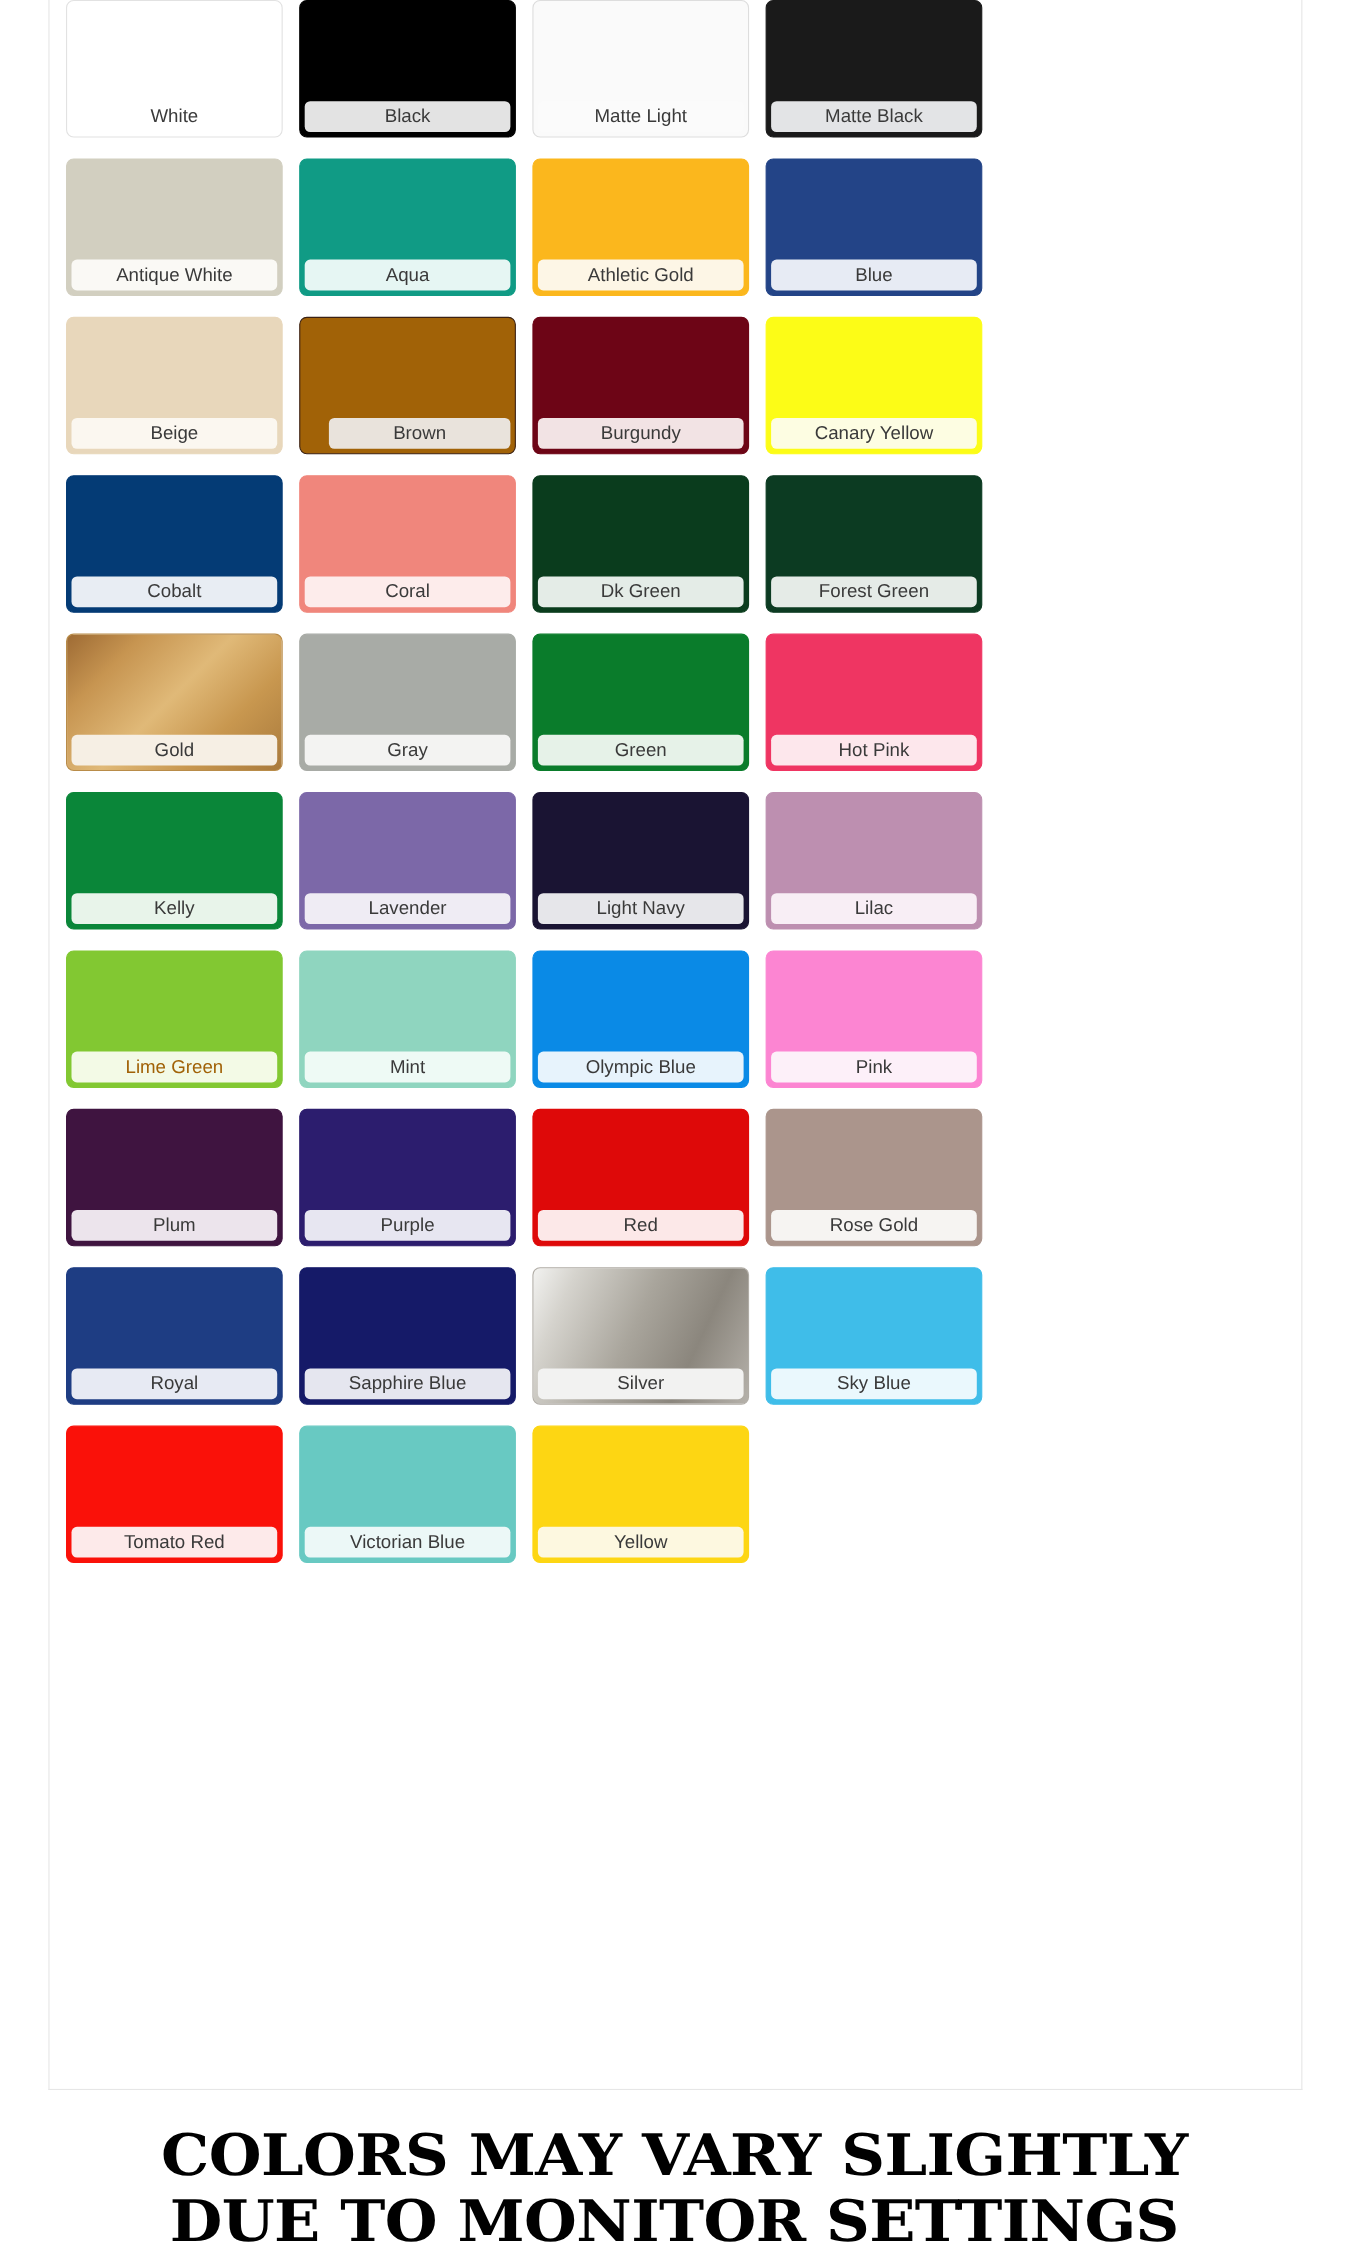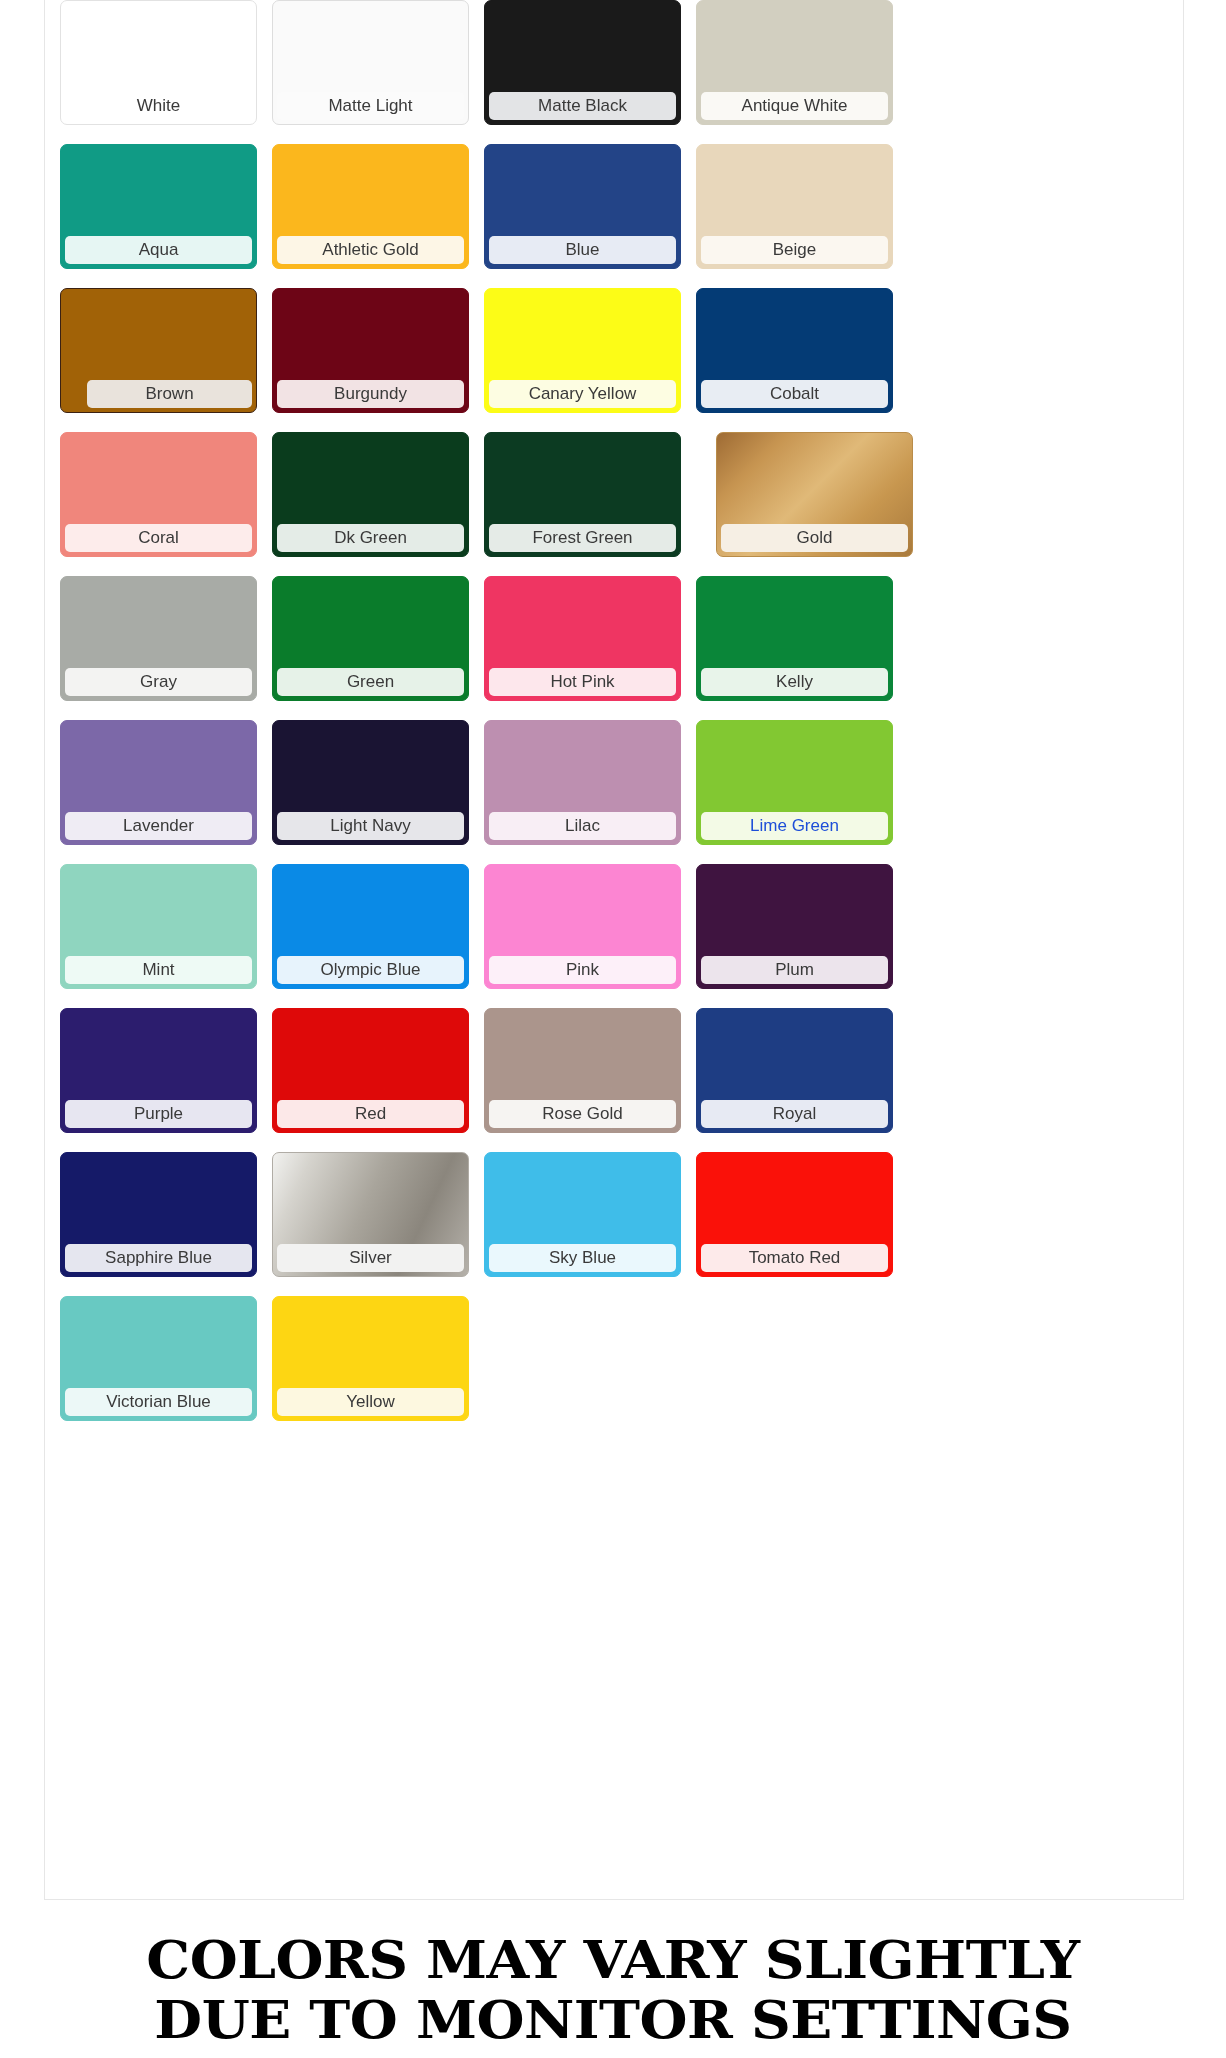--- a/index.html
+++ b/index.html
@@ -100,20 +100,23 @@
 <body>
 
 <div id="page">
 
   <div id="chart-frame"></div>
 
   <div id="swatch-grid">
       <div class="swatch" style="background-color: rgb(255, 255, 255); border: 1px solid rgb(226, 226, 226);">
         <span class="swatch-label" style="background-color: rgb(255, 255, 255); color: rgb(58, 58, 58);">White</span>
       </div>
+      <div class="swatch" style="background-color: rgb(0, 0, 0); border: 1px solid rgb(0, 0, 0);">
+        <span class="swatch-label" style="background-color: rgb(227, 227, 227); color: rgb(58, 58, 58);">Black</span>
+      </div>
       <div class="swatch" style="background-color: rgb(250, 250, 250); border: 1px solid rgb(221, 221, 221);">
         <span class="swatch-label" style="background-color: rgb(251, 251, 251); color: rgb(58, 58, 58);">Matte Light</span>
       </div>
       <div class="swatch" style="background-color: rgb(26, 26, 26); border: 1px solid rgb(26, 26, 26);">
         <span class="swatch-label" style="background-color: rgb(227, 228, 230); color: rgb(58, 58, 58);">Matte Black</span>
       </div>
       <div class="swatch" style="background-color: rgb(210, 207, 192); border: 1px solid rgb(210, 207, 192);">
         <span class="swatch-label" style="background-color: rgb(250, 249, 245); color: rgb(58, 58, 58);">Antique White</span>
       </div>
       <div class="swatch" style="background-color: rgb(16, 155, 133); border: 1px solid rgb(16, 155, 133);">
@@ -142,21 +145,21 @@
       </div>
       <div class="swatch" style="background-color: rgb(240, 134, 124); border: 1px solid rgb(240, 134, 124);">
         <span class="swatch-label" style="background-color: rgb(253, 236, 235); color: rgb(58, 58, 58);">Coral</span>
       </div>
       <div class="swatch" style="background-color: rgb(10, 60, 29); border: 1px solid rgb(10, 60, 29);">
         <span class="swatch-label" style="background-color: rgb(228, 236, 231); color: rgb(58, 58, 58);">Dk Green</span>
       </div>
       <div class="swatch" style="background-color: rgb(12, 59, 34); border: 1px solid rgb(12, 59, 34);">
         <span class="swatch-label" style="background-color: rgb(229, 235, 231); color: rgb(58, 58, 58);">Forest Green</span>
       </div>
-      <div class="swatch" style="background-image: linear-gradient(135deg, rgb(158, 107, 52) 0%, rgb(199, 149, 81) 22%, rgb(224, 185, 120) 48%, rgb(200, 151, 79) 72%, rgb(169, 122, 60) 100%); border: 1px solid rgb(185, 140, 73); margin-left: 20px;">
+      <div class="swatch" style="background-image: linear-gradient(135deg, rgb(158, 107, 52) 0%, rgb(199, 149, 81) 22%, rgb(224, 185, 120) 48%, rgb(200, 151, 79) 72%, rgb(169, 122, 60) 100%); border: 1px solid rgb(185, 140, 73);">
         <span class="swatch-label" style="background-color: rgb(246, 239, 228); color: rgb(58, 58, 58);">Gold</span>
       </div>
       <div class="swatch" style="background-color: rgb(168, 171, 166); border: 1px solid rgb(168, 171, 166);">
         <span class="swatch-label" style="background-color: rgb(243, 243, 242); color: rgb(58, 58, 58);">Gray</span>
       </div>
       <div class="swatch" style="background-color: rgb(10, 124, 43); border: 1px solid rgb(10, 124, 43);">
         <span class="swatch-label" style="background-color: rgb(230, 242, 232); color: rgb(58, 58, 58);">Green</span>
       </div>
       <div class="swatch" style="background-color: rgb(239, 53, 98); border: 1px solid rgb(239, 53, 98);">
         <span class="swatch-label" style="background-color: rgb(253, 231, 236); color: rgb(58, 58, 58);">Hot Pink</span>
@@ -167,21 +170,21 @@
       <div class="swatch" style="background-color: rgb(124, 104, 168); border: 1px solid rgb(124, 104, 168);">
         <span class="swatch-label" style="background-color: rgb(239, 236, 244); color: rgb(58, 58, 58);">Lavender</span>
       </div>
       <div class="swatch" style="background-color: rgb(26, 20, 51); border: 1px solid rgb(26, 20, 51);">
         <span class="swatch-label" style="background-color: rgb(230, 230, 234); color: rgb(58, 58, 58);">Light Navy</span>
       </div>
       <div class="swatch" style="background-color: rgb(189, 143, 176); border: 1px solid rgb(189, 143, 176);">
         <span class="swatch-label" style="background-color: rgb(248, 238, 245); color: rgb(58, 58, 58);">Lilac</span>
       </div>
       <div class="swatch" style="background-color: rgb(130, 200, 50); border: 1px solid rgb(130, 200, 50);">
-        <span class="swatch-label" style="background-color: rgb(243, 250, 230); color: #1d4ed8;">Lime Green</span>
+        <span class="swatch-label" style="background-color: rgb(243, 250, 230); color: #a16207;">Lime Green</span>
       </div>
       <div class="swatch" style="background-color: rgb(143, 213, 191); border: 1px solid rgb(143, 213, 191);">
         <span class="swatch-label" style="background-color: rgb(238, 250, 245); color: rgb(58, 58, 58);">Mint</span>
       </div>
       <div class="swatch" style="background-color: rgb(10, 138, 230); border: 1px solid rgb(10, 138, 230);">
         <span class="swatch-label" style="background-color: rgb(231, 243, 252); color: rgb(58, 58, 58);">Olympic Blue</span>
       </div>
       <div class="swatch" style="background-color: rgb(252, 133, 210); border: 1px solid rgb(252, 133, 210);">
         <span class="swatch-label" style="background-color: rgb(253, 240, 249); color: rgb(58, 58, 58);">Pink</span>
       </div>

